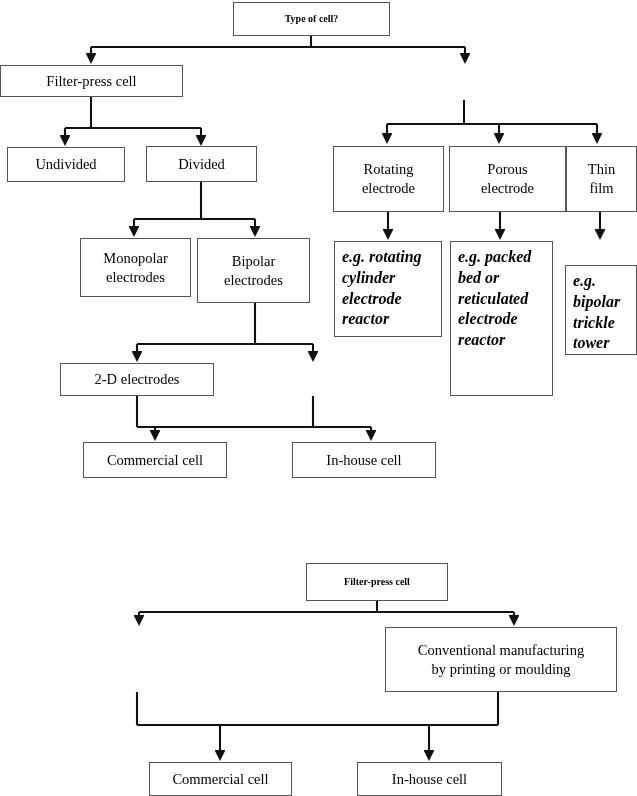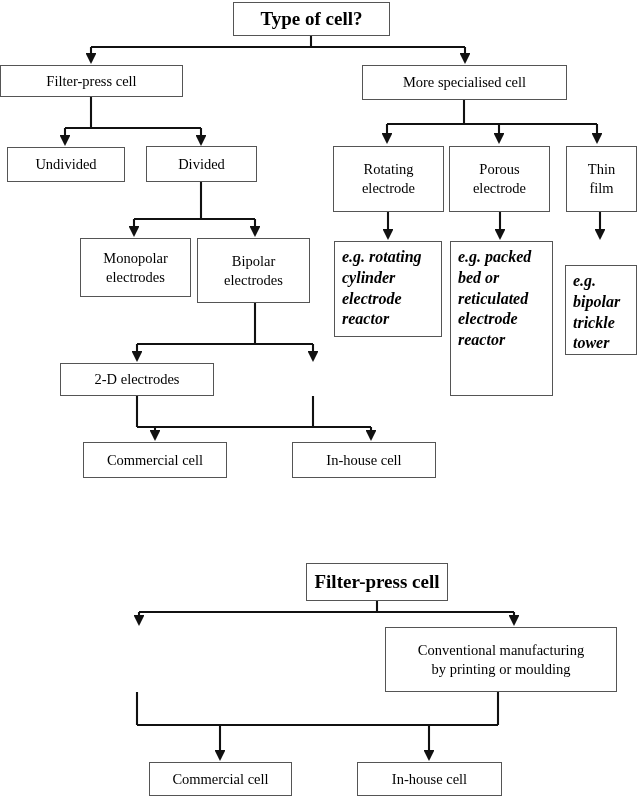--- a/index.html
+++ b/index.html
@@ -30,21 +30,21 @@
     align-items: center;
     justify-content: center;
     text-align: center;
     font-size: 14.5px;
     line-height: 1.28;
     padding: 2px 4px;
     z-index: 3;
   }
   .node.bold {
     font-weight: bold;
-    font-size: 19px;
+    font-size: 10px;
   }
   .node.eg {
     font-weight: bold;
     font-style: italic;
     text-align: left;
     justify-content: flex-start;
     align-items: flex-start;
     padding: 5px 0 2px 7px;
     line-height: 1.30;
     font-size: 16px;
@@ -125,38 +125,35 @@
   </svg>
 
   <div class="node bold" style="left:233px; top:2px; width:157px; height:34px;">
     <span class="txt">Type of cell?</span>
   </div>
 
   <div class="node" style="left:0px; top:65px; width:183px; height:32px;">
     <span class="txt">Filter-press cell</span>
   </div>
 
-  <div class="node" style="left:362px; top:65px; width:205px; height:35px;">
-    <span class="txt">More specialised cell</span>
-  </div>
 
   <div class="node" style="left:7px; top:147px; width:118px; height:35px;">
     <span class="txt">Undivided</span>
   </div>
 
   <div class="node" style="left:146px; top:146px; width:111px; height:36px;">
     <span class="txt">Divided</span>
   </div>
 
   <div class="node" style="left:333px; top:146px; width:111px; height:66px;">
     <span class="txt">Rotating
 electrode</span>
   </div>
 
-  <div class="node" style="left:449px; top:146px; width:101px; height:66px;">
+  <div class="node" style="left:449px; top:146px; width:117px; height:66px;">
     <span class="txt">Porous
 electrode</span>
   </div>
 
   <div class="node" style="left:566px; top:146px; width:71px; height:66px;">
     <span class="txt">Thin
 film</span>
   </div>
 
   <div class="node" style="left:80px; top:238px; width:111px; height:59px;">

